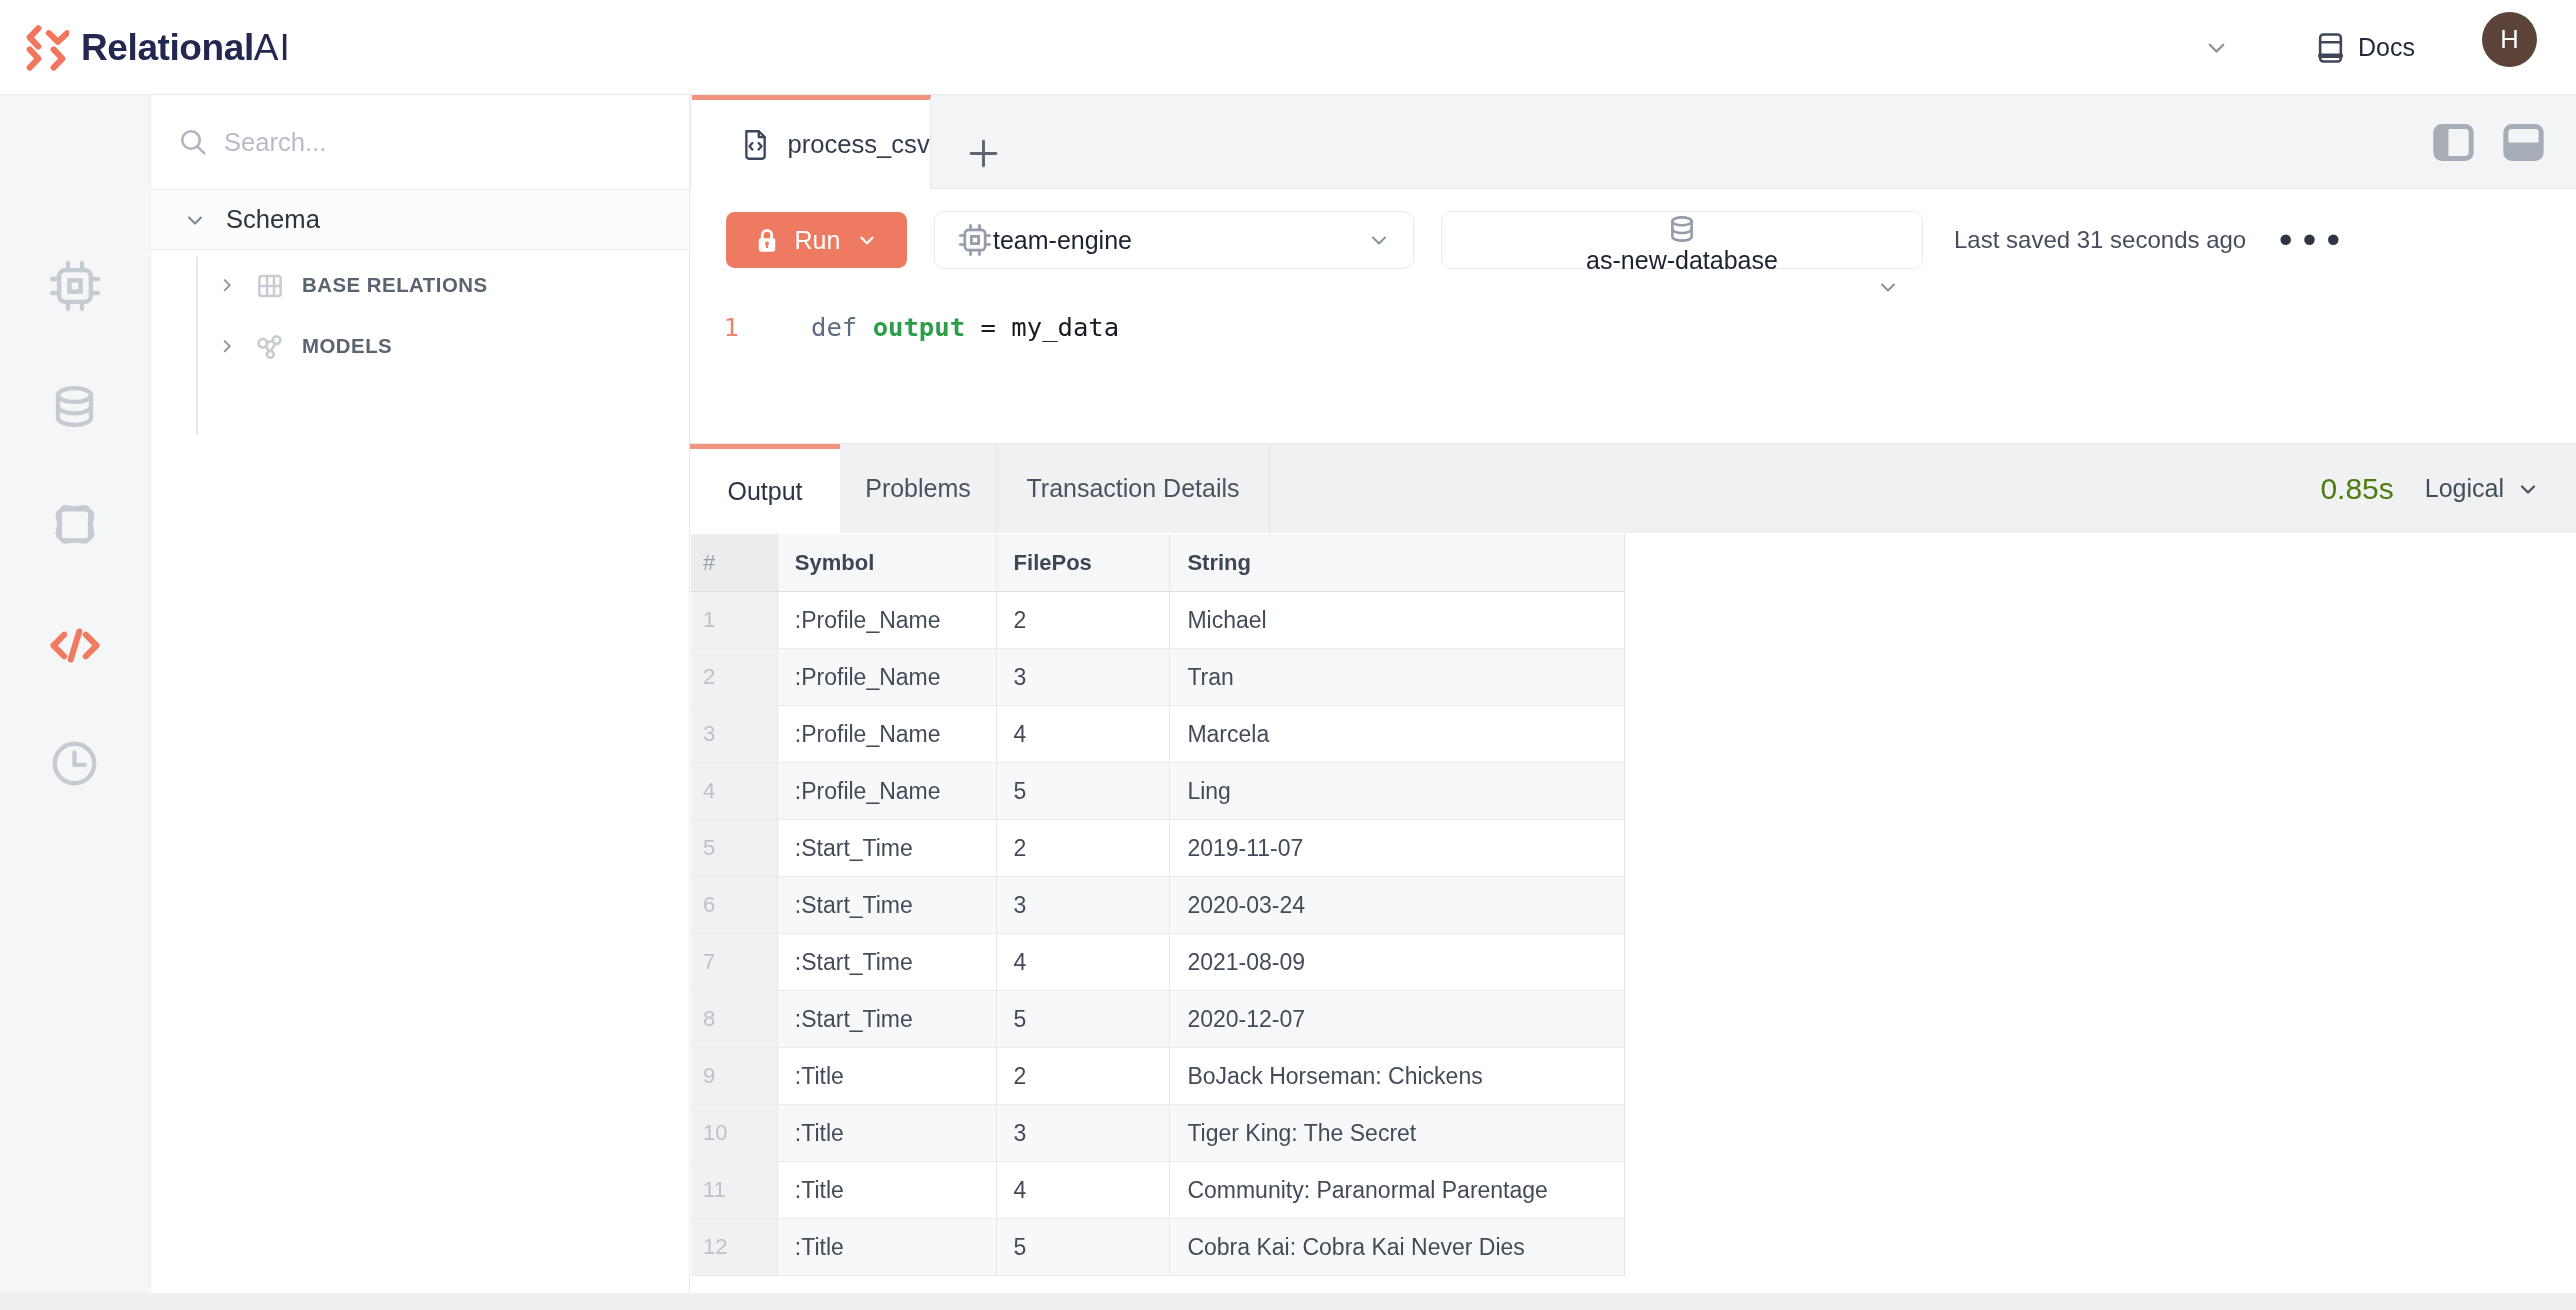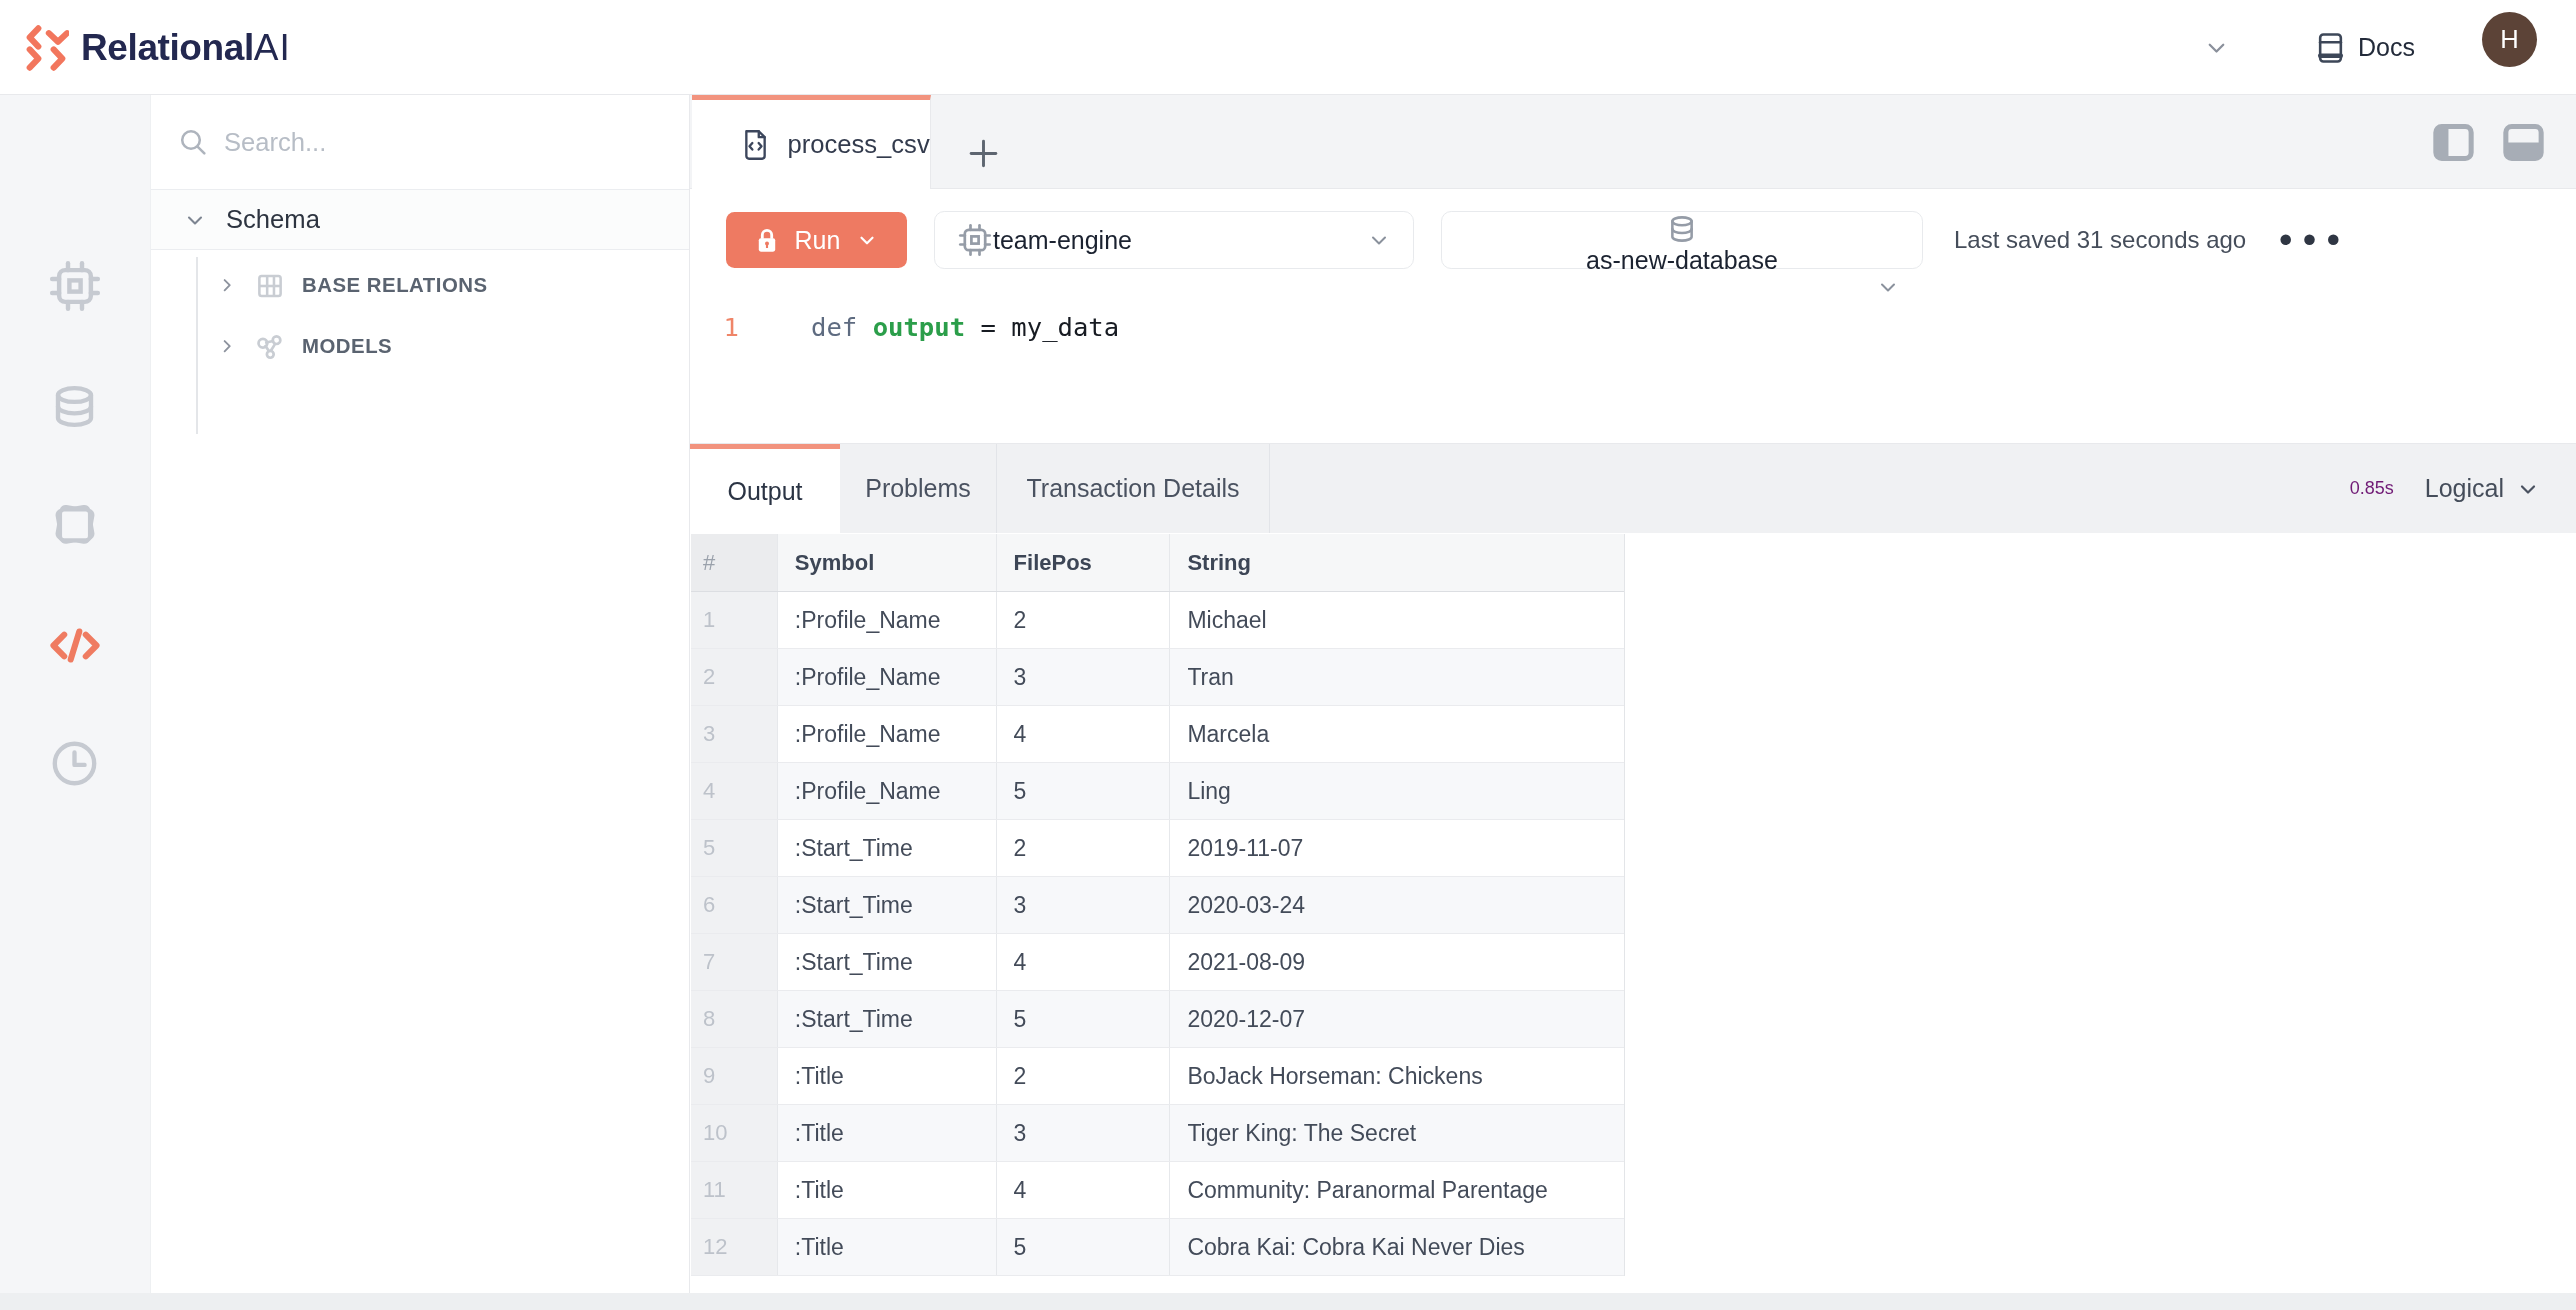--- a/index.html
+++ b/index.html
@@ -66,21 +66,21 @@
   .tok-operator, .tok-identifier { color:#171b22; }
 
   
   .bottom-panel { position:absolute; left:0; top:348px; width:1886px; height:866px; background:#fff; border-top:1.7px solid #e8e9ec; }
   .bp-tabs { height:89px; background:#f0f1f3; display:flex; align-items:stretch; }
   .bp-tab { display:flex; align-items:center; justify-content:center; font-size:25px; color:#4a5260; cursor:pointer; }
   .bp-tab.active { width:150px; background:#fff; border-top:5.1px solid #f2937e; color:#2b3444; font-weight:500; }
   .bp-tab.t2 { width:157px; border-right:1.7px solid #e2e4e8; }
   .bp-tab.t3 { width:273px; border-right:1.7px solid #e2e4e8; }
   .bp-meta { margin-left:auto; display:flex; align-items:center; gap:31px; padding-right:36px; }
-  .bp-duration { font-size:18px; color:#701a75;margin-left:36px; }
+  .bp-duration { font-size:30px; color:#4d7c0f;margin-left:36px; }
   .bp-mode { display:flex; align-items:center; gap:12px; font-size:25px; color:#454d5a; cursor:pointer; }
 
   .result-table { position:absolute; left:0.9px; top:90px; width:934px; border-right:1.7px solid #e3e5e8; }
   .t-row, .t-head { display:flex; }
   .t-head { height:58px; background:#f6f7f8; border-bottom:1.7px solid #dcdee2; }
   .t-head .t-cell { display:flex; align-items:center; font-size:22px; font-weight:700; color:#3d4656; }
   .t-head .c-num { background:#ebecee; color:#9aa1ab; font-weight:400; }
   .t-row { height:57px; border-bottom:1.7px solid #eaebee; background:#fff; }
   .t-row.even { background:#f7f8fa; }
   .t-cell { display:flex; align-items:center; padding-left:17px; font-size:23px; color:#434b59; border-right:1.7px solid #e6e8eb; }

